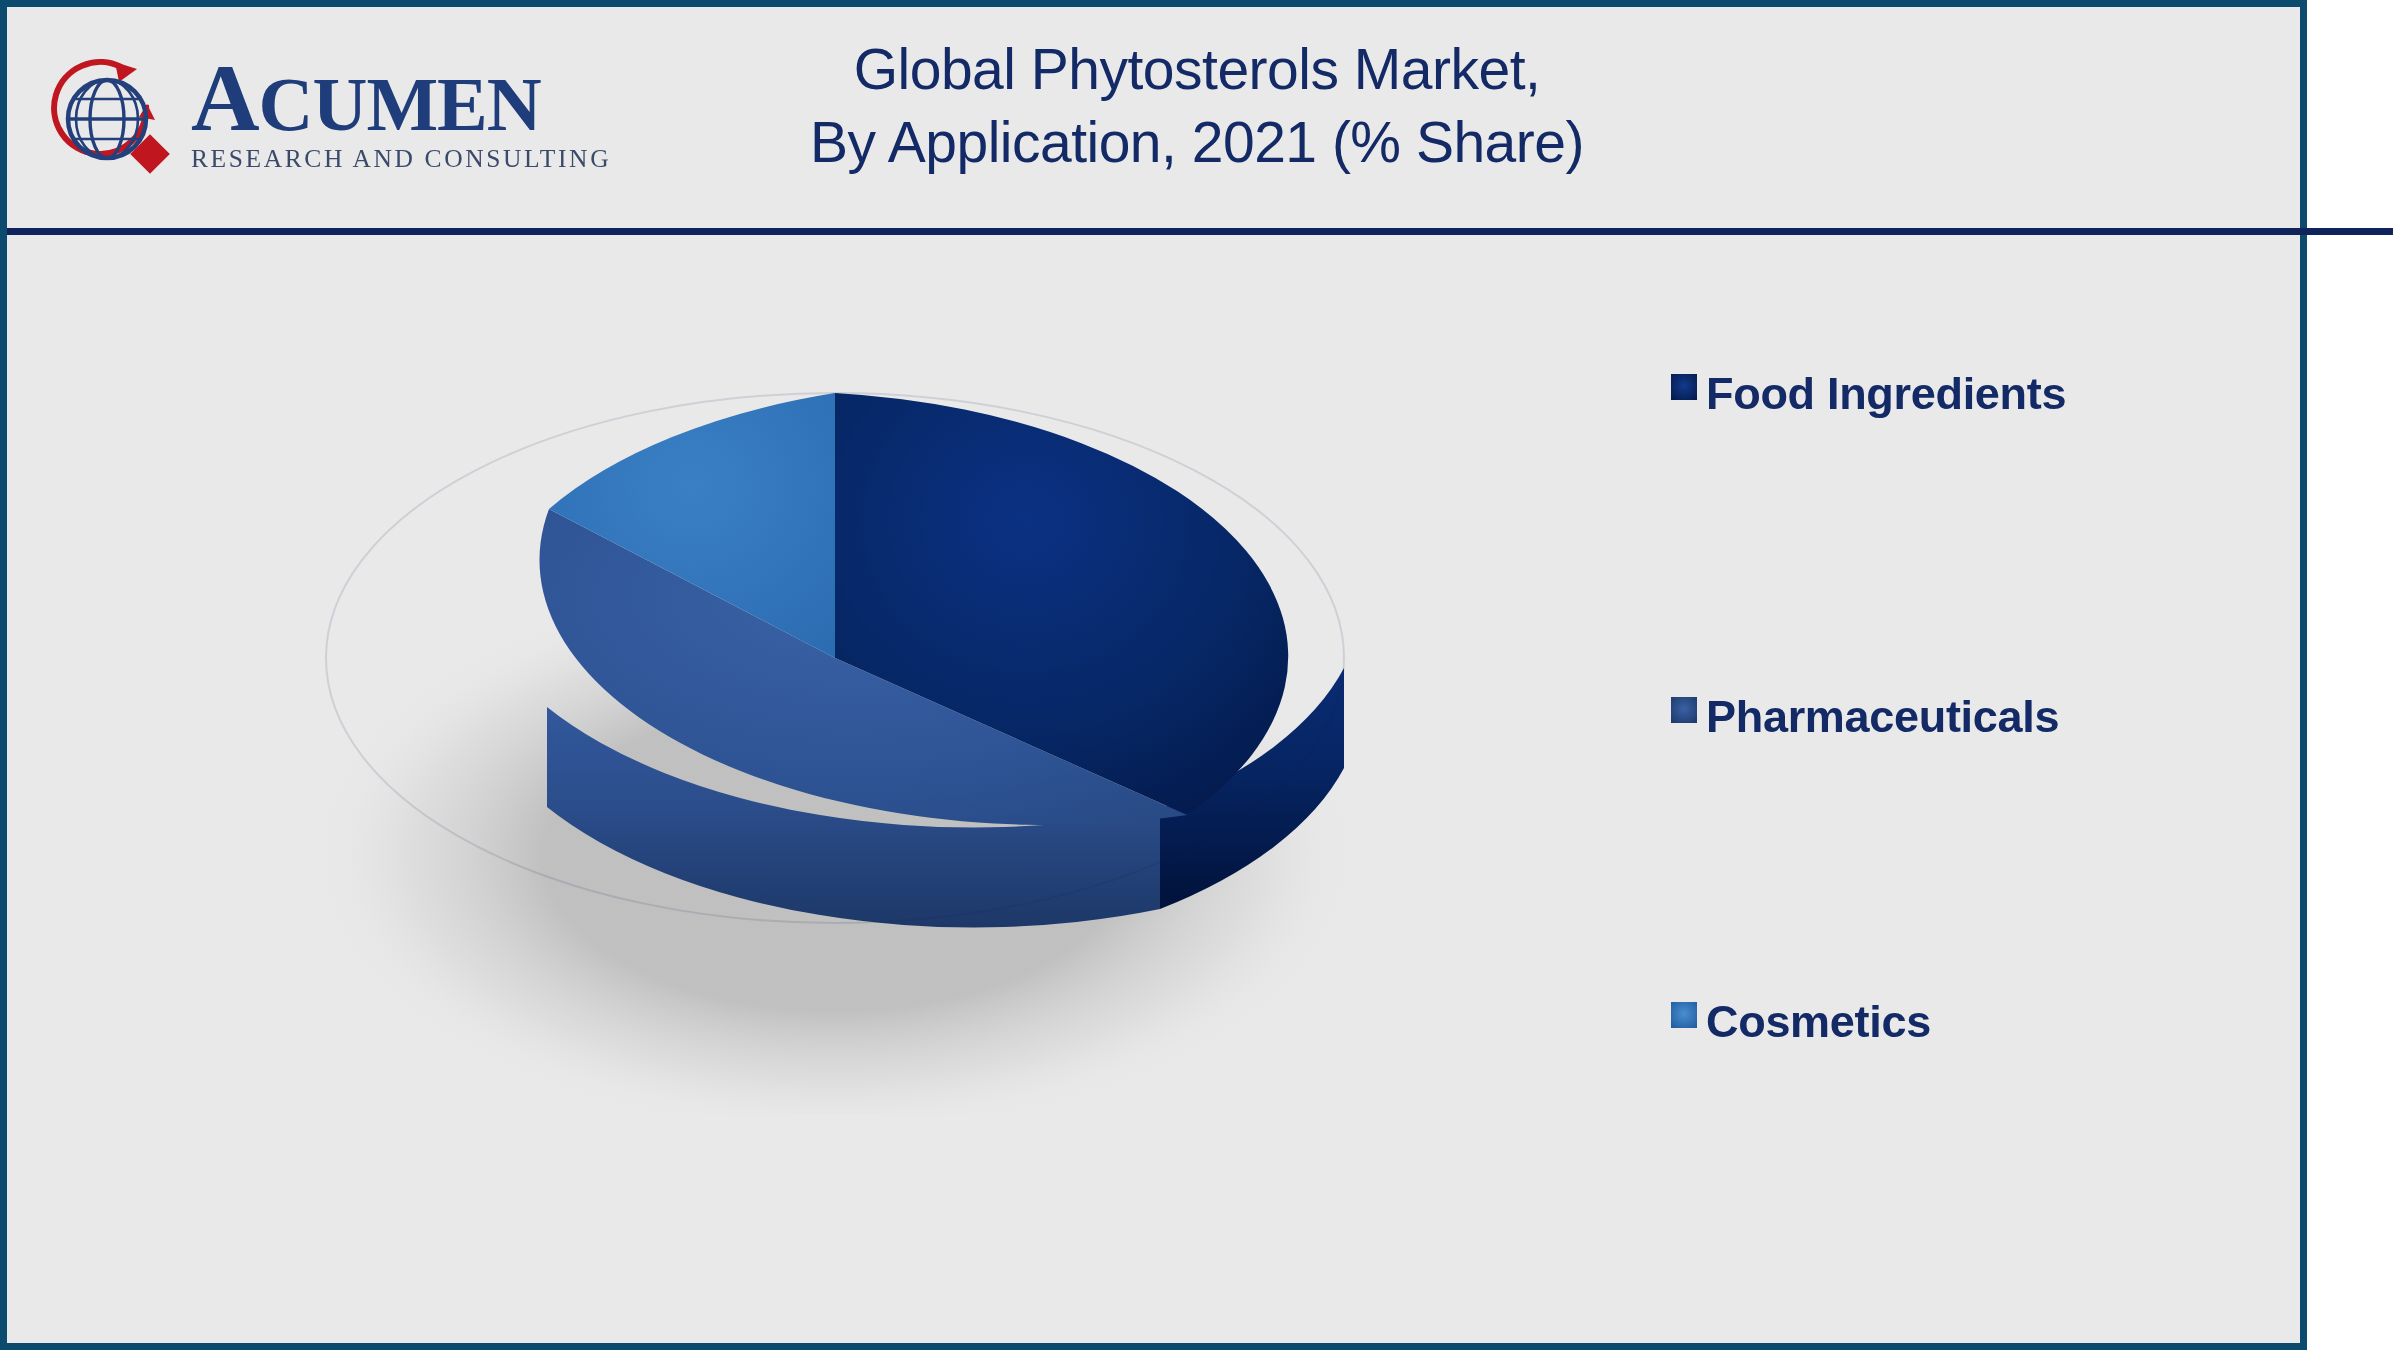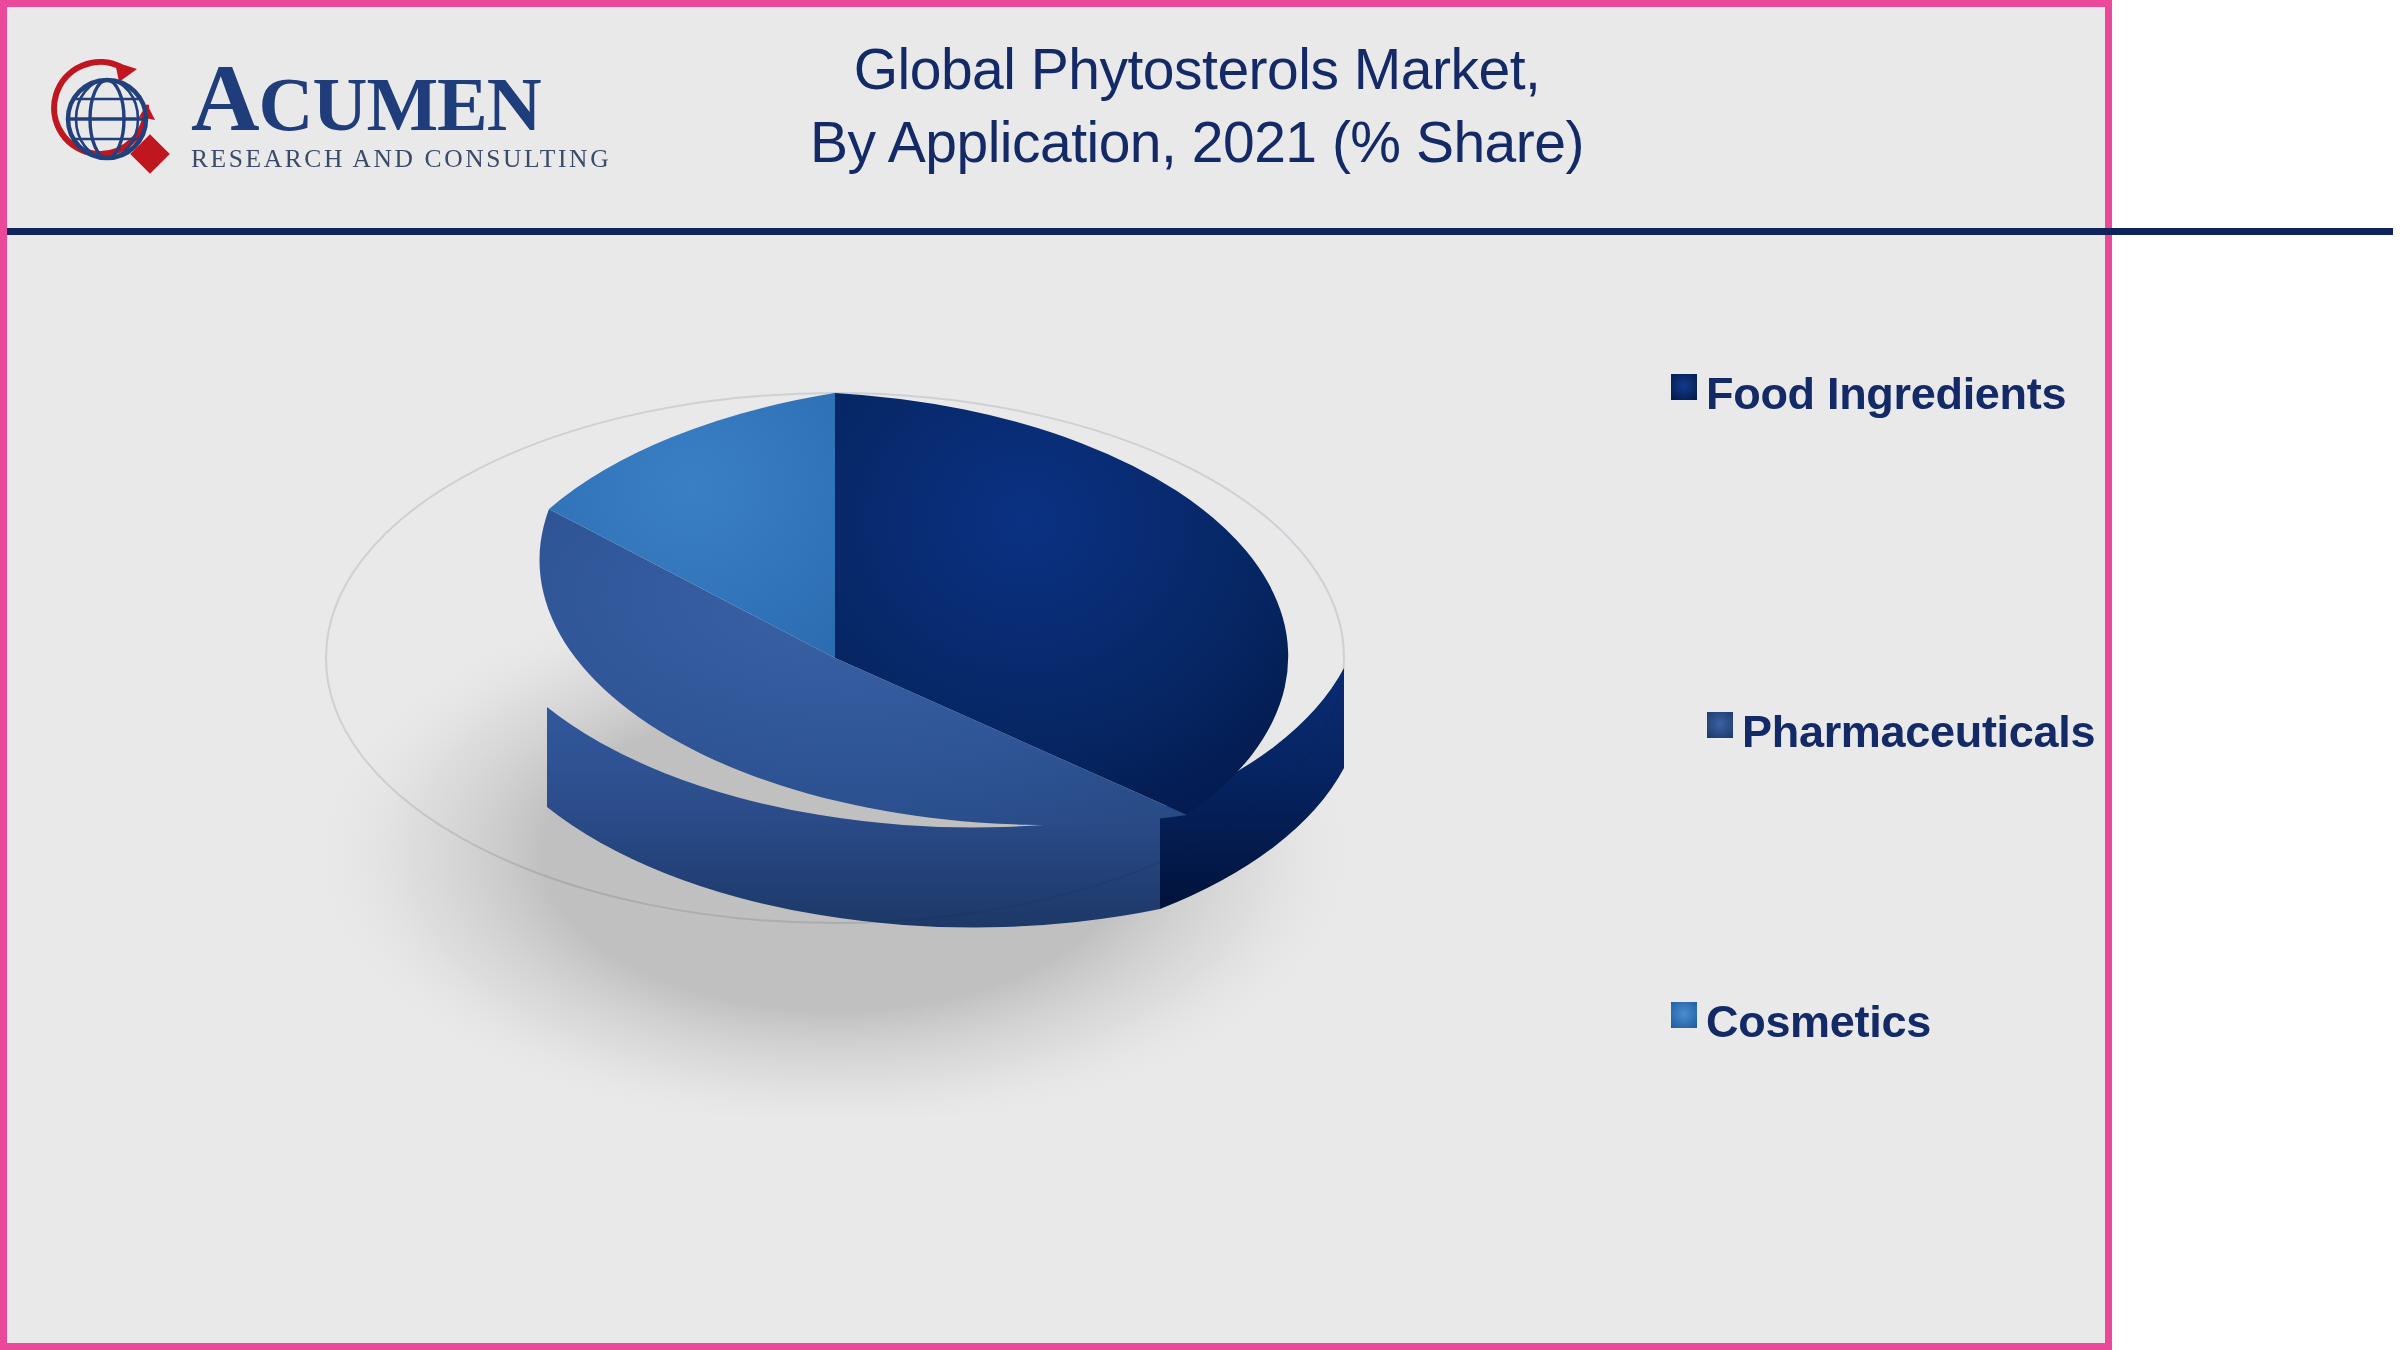--- a/index.html
+++ b/index.html
@@ -9,25 +9,25 @@
   }
   body {
     width: 2400px;
     height: 1350px;
     font-family: "Liberation Sans", sans-serif;
     overflow: hidden;
   }
 
   #canvas {
     position: relative;
-    width: 2112px;
+    width: 2307px;
     height: 1350px;
     background: #e9e9e9;
     box-sizing: border-box;
-    border: 7px solid #ec4899;
+    border: 7px solid #0c4a6e;
   }
 
   
   #header {
     position: absolute;
     left: 0; top: 0;
     width: 2386px;
     height: 221px;
     box-sizing: border-box;
   }
@@ -122,21 +122,21 @@
     height: 760px;
   }
   .legend-item {
     position: absolute;
     left: 0;
     display: flex;
     align-items: flex-start;
     white-space: nowrap;
   }
   .legend-item.i0 { top: 0px; }
-  .legend-item.i1 { top: 338px; margin-left: 36px; }
+  .legend-item.i1 { top: 323px; }
   .legend-item.i2 { top: 628px; }
 
   .legend-swatch {
     width: 26px;
     height: 26px;
     flex: 0 0 26px;
     margin-right: 9px;
     margin-top: 4px;
   }
   .legend-label {

